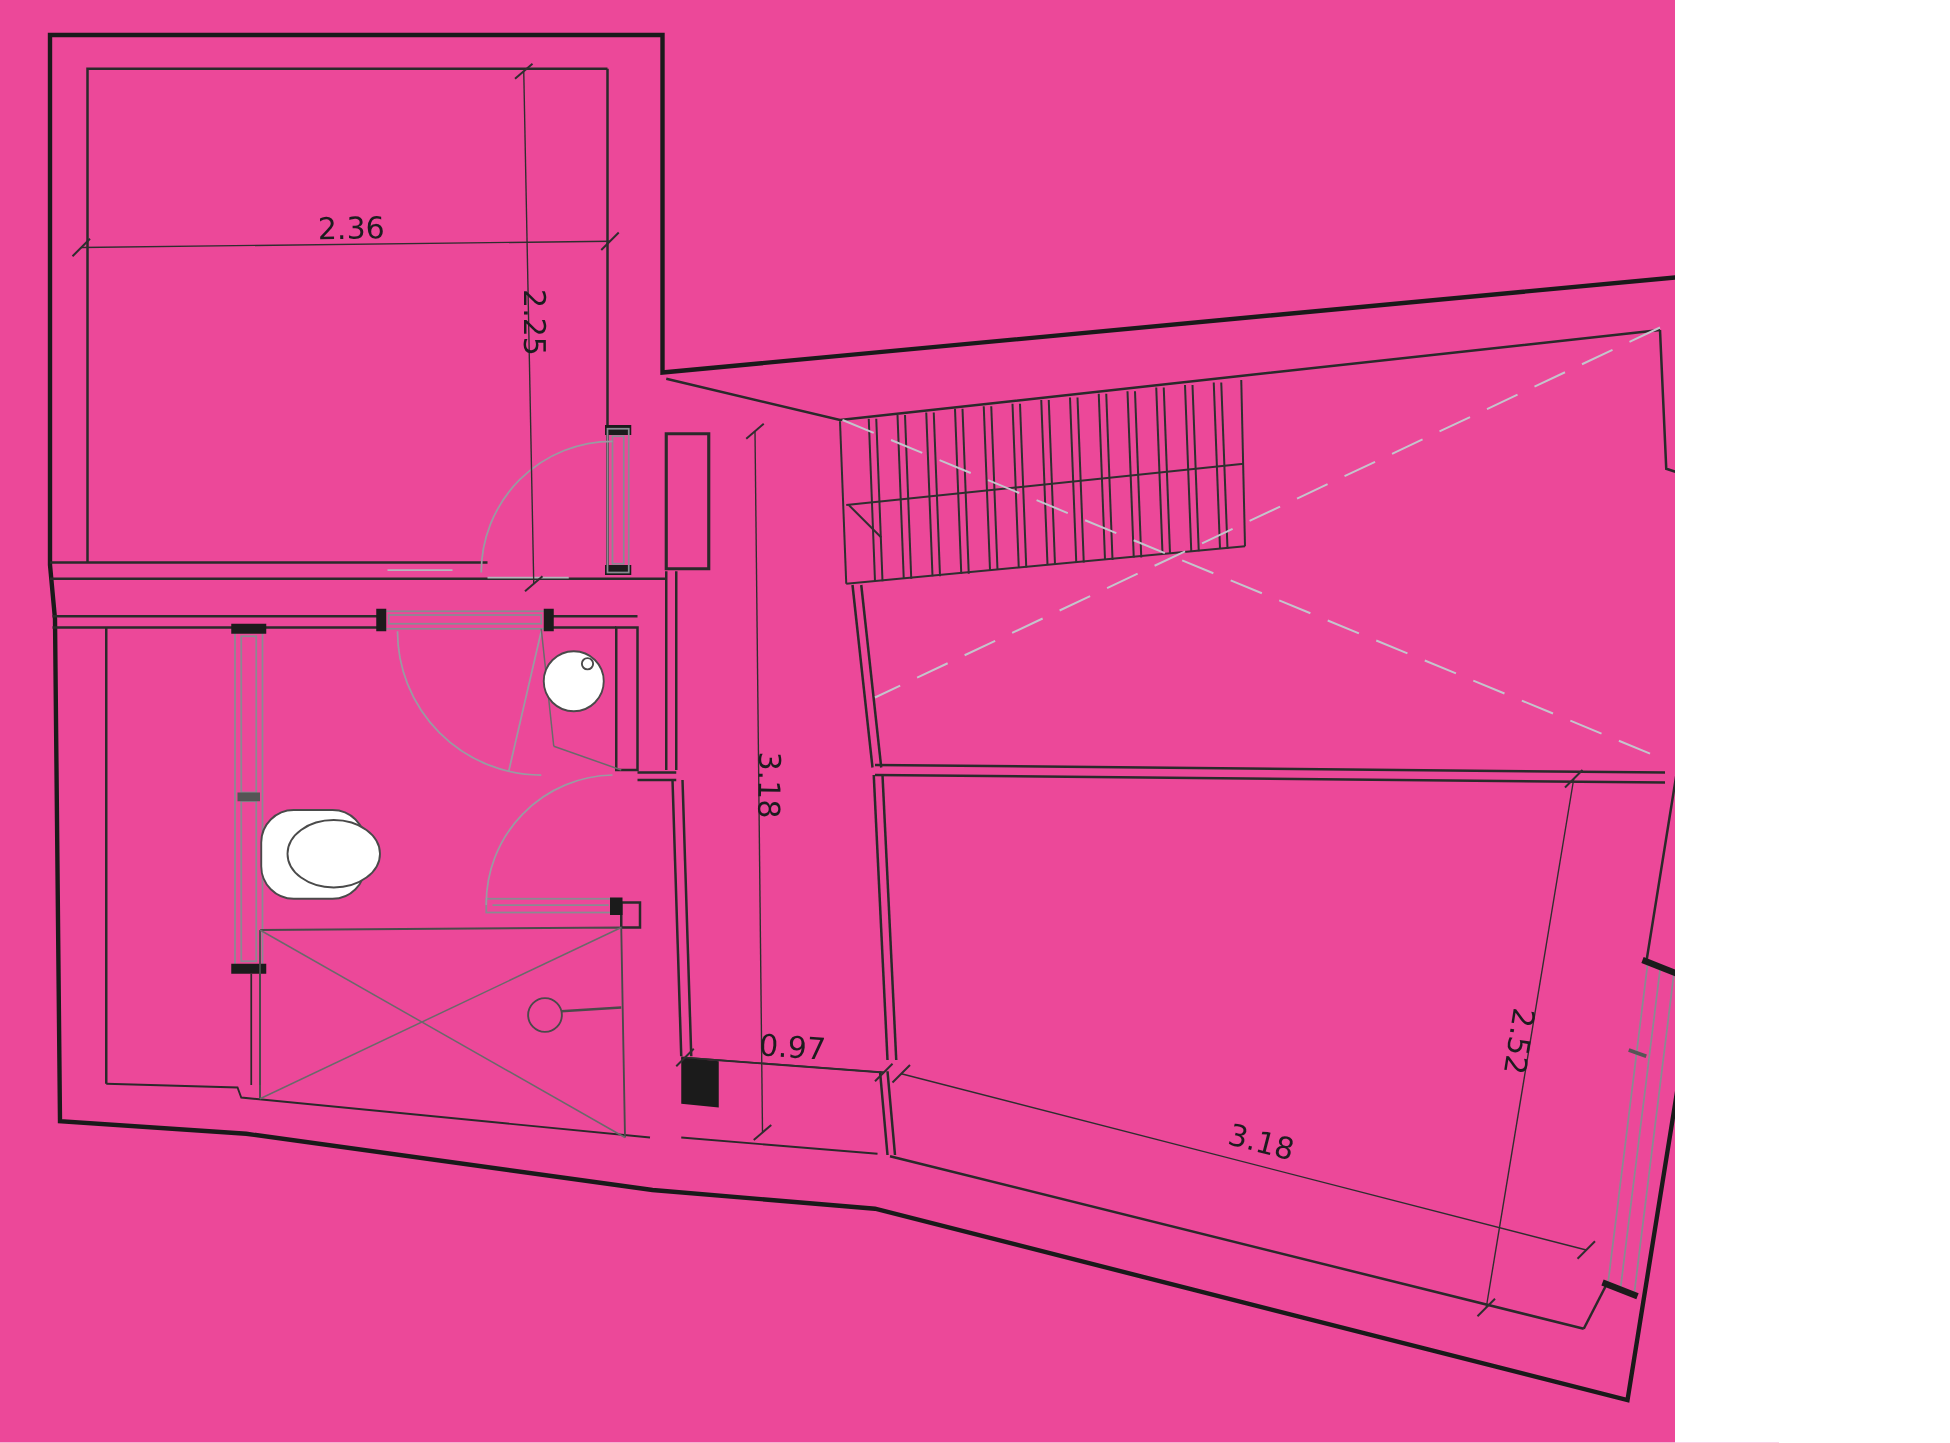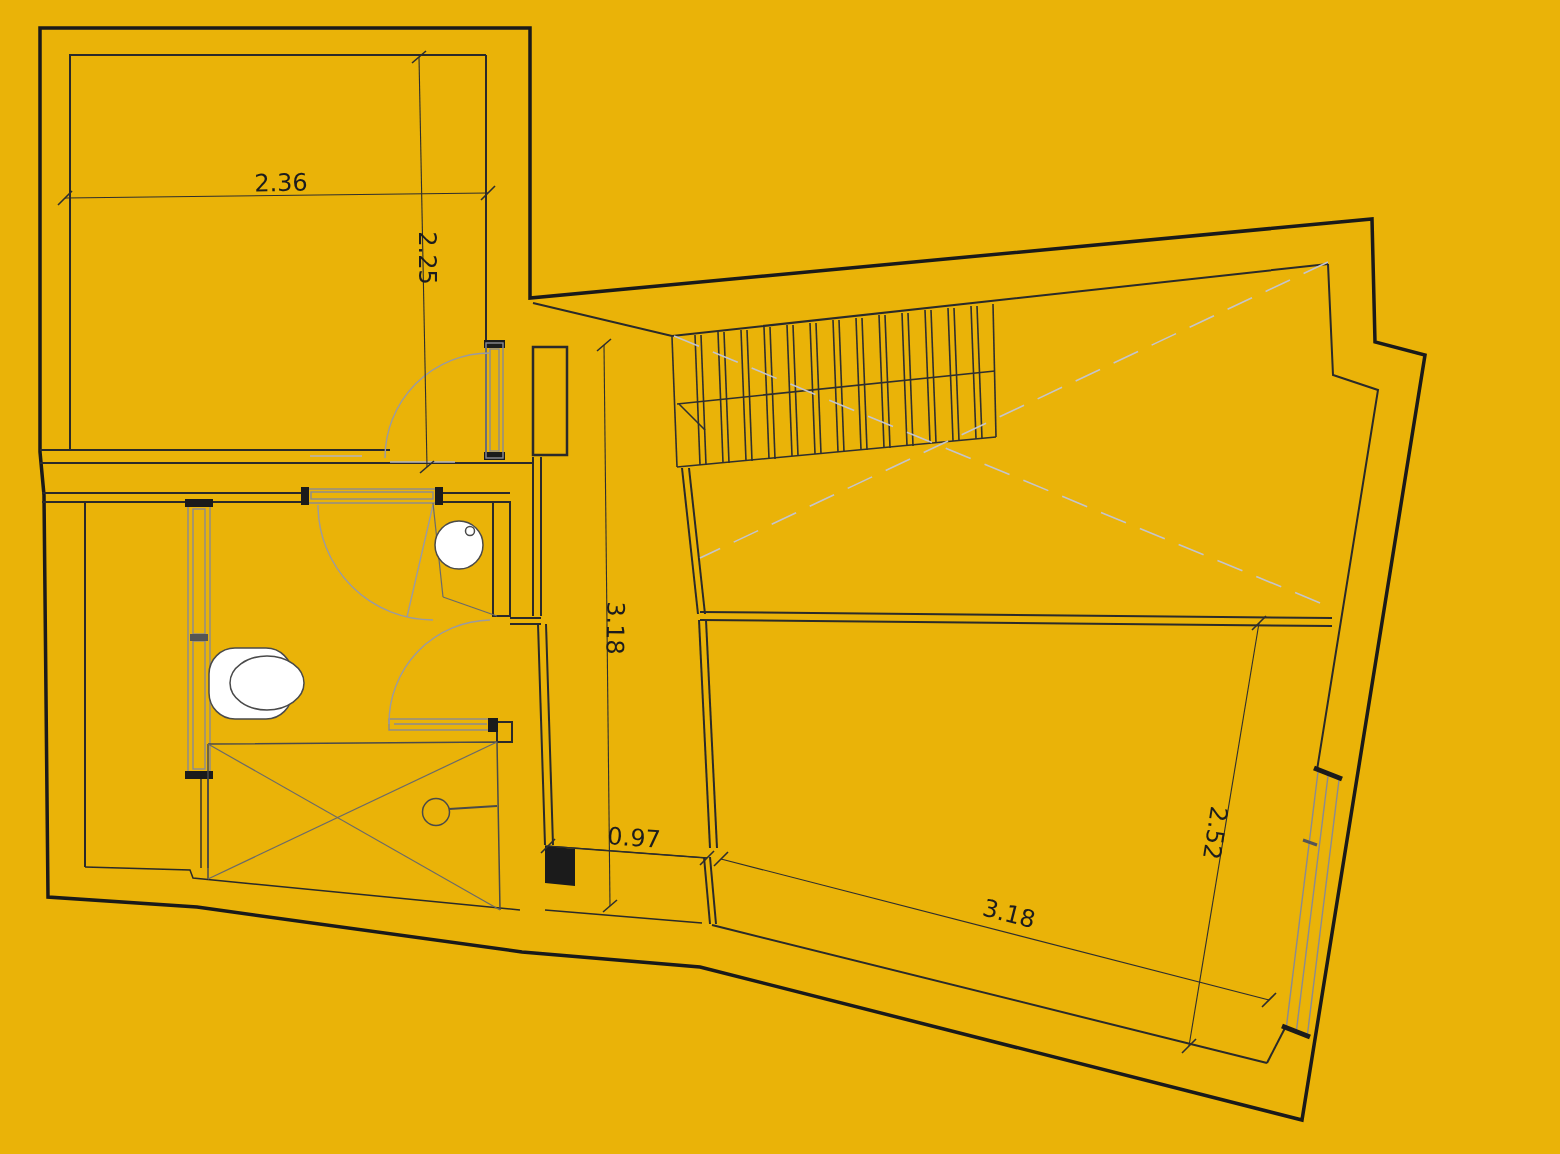--- a/index.html
+++ b/index.html
@@ -1,16 +1,16 @@
 <!DOCTYPE html>
 <html><head>
 <meta charset="utf-8">
 <style>
   html,body{margin:0;padding:0;background:#ffffff;}
-  .stage{position:relative;width:1560px;height:1154px;background:#eab308;overflow:hidden;
+  .stage{position:relative;width:1340px;height:1154px;background:#ec4899;overflow:hidden;
          font-family:"DejaVu Sans", sans-serif;}
   svg{position:absolute;left:0;top:0;}
   .dimtext{font-family:"DejaVu Sans", sans-serif;font-size:24px;fill:#1c1c1e;}
 </style>
 </head>
 <body>
 
 <div class="stage">
 <svg width="1560" height="1154" viewBox="0 0 1560 1154">
 

